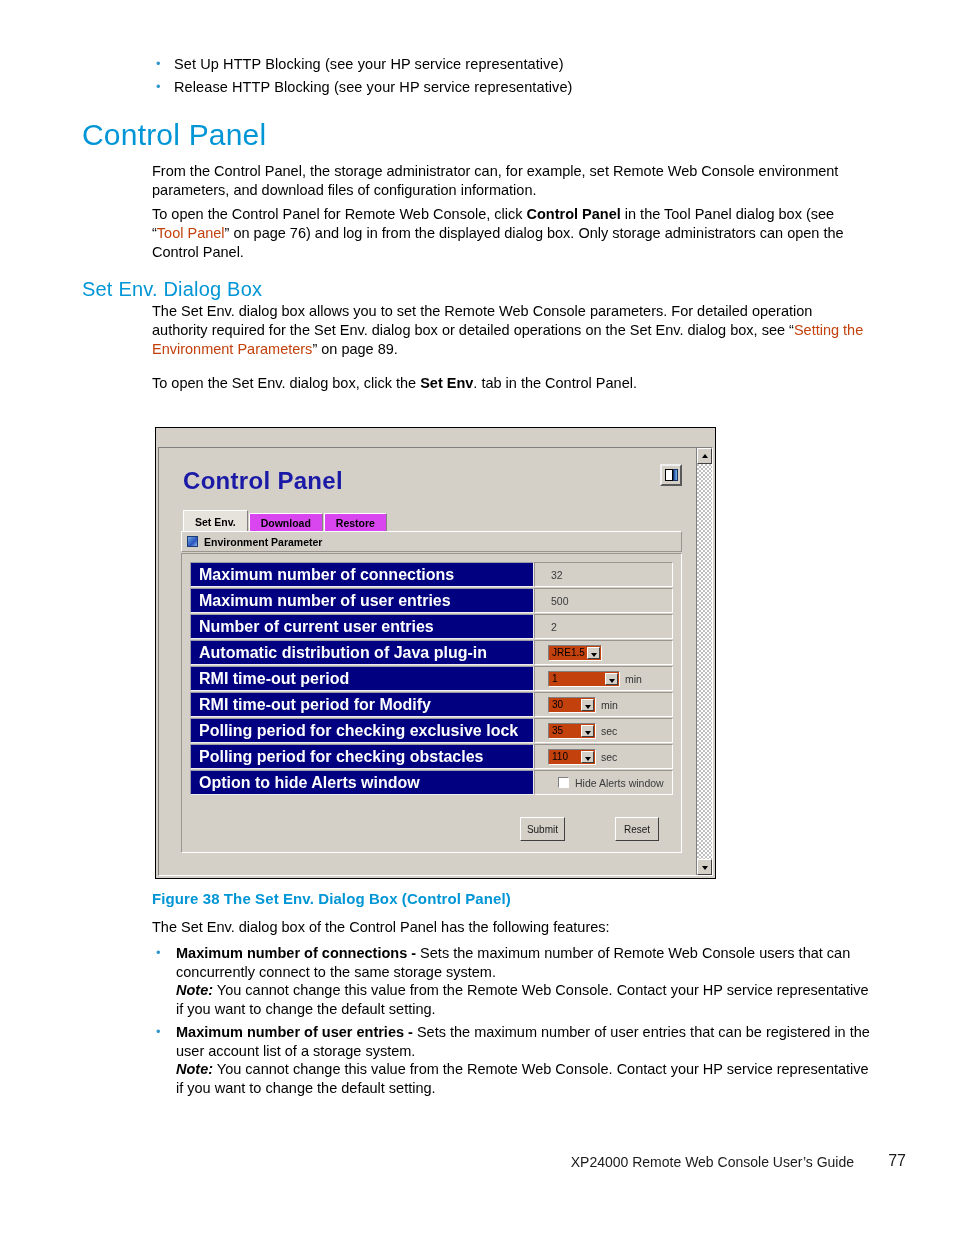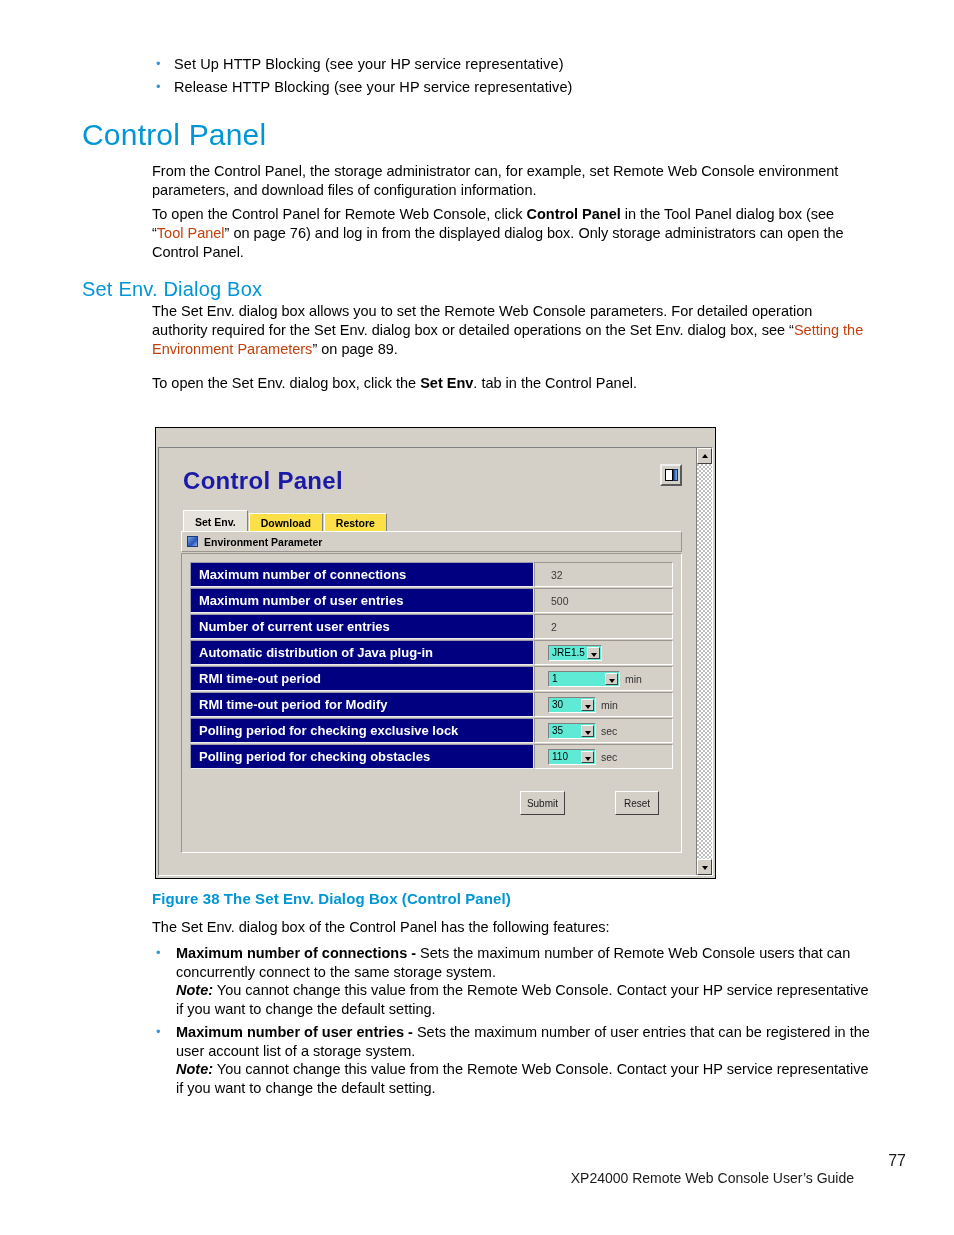--- a/index.html
+++ b/index.html
@@ -55,21 +55,21 @@
   .feature-row { display:flex; align-items:flex-start; margin-bottom:5px; }
   .feature-dot { color:#3399cc; font-size:13px; line-height:18px; width:24px; flex:0 0 24px; padding-left:4px; }
   .feature-text { font-size:14.5px; line-height:18.5px; }
   .feature-text b { font-weight:bold; }
   .note-label { font-weight:bold; font-style:italic; }
 
   .footer {
     position:absolute; left:0; top:1154px; width:954px;
     font-size:14px; color:#1a1a1a;
   }
-  .footer-inner { position:absolute; right:100px; top:16px; white-space:nowrap; }
+  .footer-inner { position:absolute; right:100px; top:0; white-space:nowrap; }
   .footer-page { position:absolute; right:48px; top:-2px; font-size:16px; }
 
   
   .win {
     position:absolute; left:155px; top:427px; width:561px; height:452px;
     background:#d4d0c8;
     border:1px solid #000;
     box-shadow: none;
   }
 
@@ -161,21 +161,21 @@
     position:absolute; right:0; top:0; width:5px; height:12px;
     background:linear-gradient(90deg,#1d4fa8,#7fb8e8);
     border:1px solid #16335f;
   }
 
   
   .tabs { position:absolute; left:24px; top:62px; display:flex; align-items:flex-end; }
   .tab {
     height:19px; padding:0 11px; display:flex; align-items:center;
     font-size:10.5px; font-weight:bold; color:#000;
-    background:#fde047;
+    background:#d946ef;
     border-top:1px solid #fff; border-left:1px solid #fff;
     border-right:1px solid #808080; border-bottom:none;
     margin-right:1px; white-space:nowrap;
   }
   .tab.active {
     background:#e6e3dd; height:22px;
     border-top:1px solid #fff; border-left:1px solid #fff;
     border-right:1px solid #808080;
     font-weight:bold;
   }
@@ -200,38 +200,38 @@
     background:#d4d0c8;
     border-top:1px solid #9a968f; border-left:1px solid #9a968f;
     border-right:1px solid #fff; border-bottom:1px solid #fff;
     padding:8px 8px 0 8px;
   }
   .param-table { width:100%; }
   .prow { display:flex; align-items:stretch; margin-bottom:1px; height:25px; }
   .plabel {
     width:344px; flex:0 0 344px;
     background:#000080; color:#ffffff;
-    font-size:13px; font-weight:bold;
+    font-size:16px; font-weight:bold;
     display:flex; align-items:center; padding-left:8px;
     border-top:1px solid #9a9aa8; border-left:1px solid #9a9aa8;
     border-right:1px solid #ececf2; border-bottom:1px solid #ececf2;
     white-space:nowrap;
   }
   .pvalue {
     flex:1; background:#d4d0c8;
     display:flex; align-items:center; padding-left:13px;
     border-top:1px solid #9a968f; border-left:1px solid #9a968f;
     border-right:1px solid #fff; border-bottom:1px solid #fff;
     font-size:10.5px; color:#333;
   }
   .plain-val { font-size:10.5px; color:#3a3a3a; padding-left:3px; }
 
   
   .combo {
-    height:16px; background:#5eead4;
+    height:16px; background:#c2410c;
     border-top:1px solid #808080; border-left:1px solid #808080;
     border-right:1px solid #fff; border-bottom:1px solid #fff;
     display:inline-flex; align-items:center;
     font-size:10px; color:#000;
     padding-left:3px; margin-right:5px;
   }
   .combo .ctext { white-space:nowrap; }
   .combo .carrow {
     width:13px; height:12px; margin-left:auto; margin-right:1px;
     background:#d4d0c8;
@@ -399,20 +399,29 @@
               <div class="plabel">Polling period for checking obstacles</div>
               <div class="pvalue">
                 <span class="combo w-sm">
                   <span class="ctext">110</span>
                   <span class="carrow"></span>
                 </span>
                 <span class="unit">sec</span>
               </div>
             </div>
 
+            <div class="prow">
+              <div class="plabel">Option to hide Alerts window</div>
+              <div class="pvalue">
+                <span class="cbwrap">
+                  <span class="checkbox"></span>
+                  <span class="cblabel">Hide Alerts window</span>
+                </span>
+              </div>
+            </div>
 
             <div class="btn-row">
               <div class="btn">Submit</div>
               <div class="btn">Reset</div>
             </div>
 
           </div>
         </div>
 
       </div>

